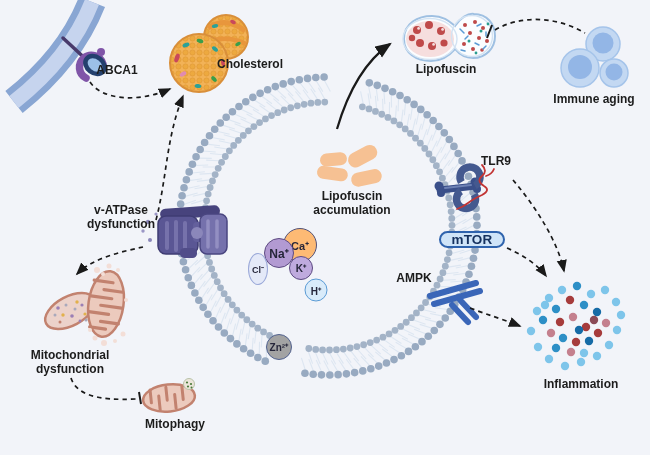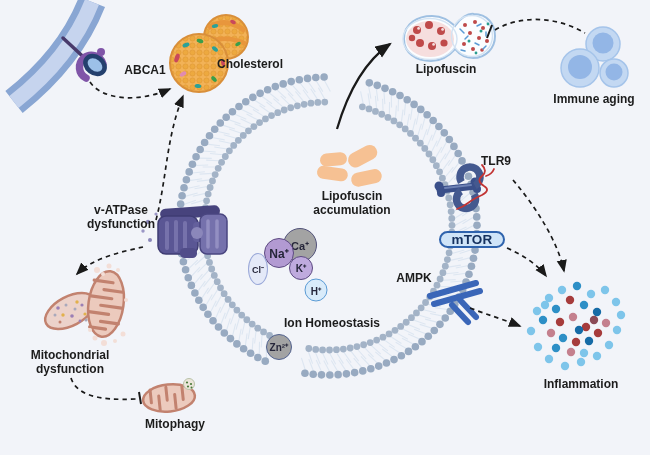--- a/index.html
+++ b/index.html
@@ -702,43 +702,42 @@
       <path stroke-width="2.2" d="M 337,129 C 347,95 364,62 390,44" marker-end="url(#ah)"></path>
       <line x1="492" y1="25" x2="487" y2="38" stroke-width="2"></line>
       <path stroke-dasharray="4.5 4" d="M 495,30 C 520,15 556,16 585,33"></path>
       <path stroke-dasharray="4.5 4" d="M 513,180 C 536,207 558,242 564,271" marker-end="url(#ah)"></path>
       <path stroke-dasharray="4.5 4" d="M 507,248 C 523,255 538,265 546,276" marker-end="url(#ah)"></path>
       <path stroke-dasharray="4.5 4" d="M 470,308 C 488,315 505,320 520,326" marker-end="url(#ah)"></path>
     </g>
   </svg>
 
   <div id="ions">
-      <div class="ion" style="left: 300px; top: 245px; width: 34px; height: 34px; background: #a3a3a3; border: 1.6px solid rgb(82, 82, 122); font-size: 11px;">Ca⁺</div>
+      <div class="ion" style="left: 300px; top: 245px; width: 34px; height: 34px; background: #fdba74; border: 1.6px solid rgb(82, 82, 122); font-size: 11px;">Ca⁺</div>
       <div class="ion" style="left: 279px; top: 253px; width: 30px; height: 30px; background: rgb(178, 154, 210); border: 1.6px solid rgb(93, 74, 130); font-size: 12px;">Na⁺</div>
       <div class="ion" style="left: 301px; top: 268px; width: 24px; height: 24px; background: rgb(191, 170, 222); border: 1.6px solid rgb(93, 74, 130); font-size: 10px;">K⁺</div>
       <div class="ion" style="left: 258px; top: 269px; width: 20px; height: 32px; background: rgb(228, 233, 248); border: 1.6px solid rgb(154, 168, 216); font-size: 9px;">Cl⁻</div>
       <div class="ion" style="left: 316px; top: 290px; width: 23px; height: 23px; background: rgb(217, 235, 250); border: 1.6px solid rgb(91, 155, 213); font-size: 10px;">H⁺</div>
       <div class="ion" style="left: 279px; top: 303px; width: 26px; height: 26px; background: #a3a3a3; border: 1.6px solid rgb(82, 98, 143); font-size: 10px; margin-top: 44px;">Zn²⁺</div>
     </div>
 
   <div class="mtor-pill">
     <span>mTOR</span>
   </div>
 
-  <div class="lbl" style="left:145px;top:64px">ABCA1</div>
+  <div class="lbl" style="left:117px;top:64px">ABCA1</div>
   <div class="lbl" style="left:250px;top:58px">Cholesterol</div>
   <div class="lbl" style="left:446px;top:63px">Lipofuscin</div>
   <div class="lbl" style="left:594px;top:93px">Immune aging</div>
   <div class="lbl" style="left:496px;top:155px">TLR9</div>
   <div class="lbl" style="left:414px;top:272px">AMPK</div>
   <div class="lbl" style="left:352px;top:190px">
     <div>Lipofuscin</div>
     <div>accumulation</div>
   </div>
-  <div class="lbl" style="left:332px;top:317px">Ion Homeostasis</div>
   <div class="lbl" style="left:121px;top:204px">
     <div>v-ATPase</div>
     <div>dysfunction</div>
   </div>
   <div class="lbl" style="left:70px;top:349px">
     <div>Mitochondrial</div>
     <div>dysfunction</div>
   </div>
   <div class="lbl" style="left:175px;top:418px">Mitophagy</div>
   <div class="lbl" style="left:581px;top:378px">Inflammation</div>

